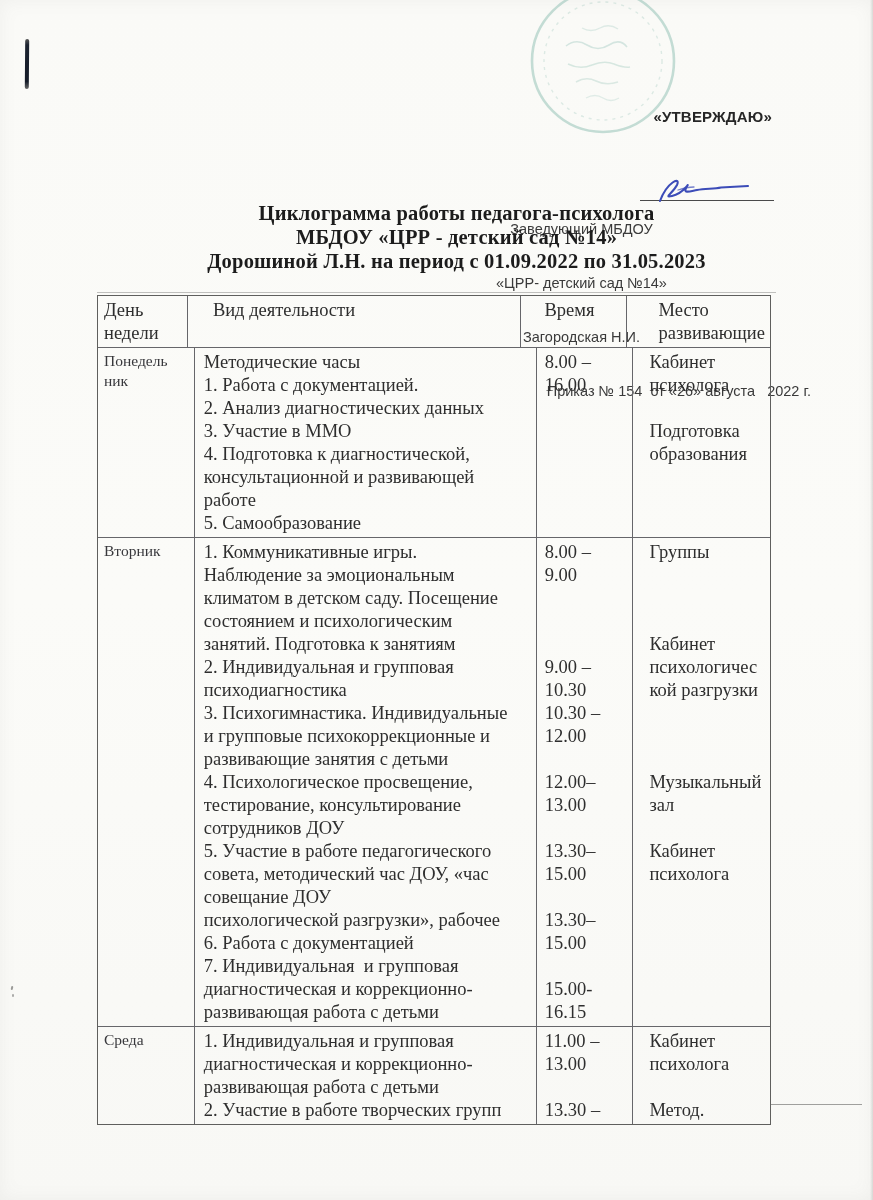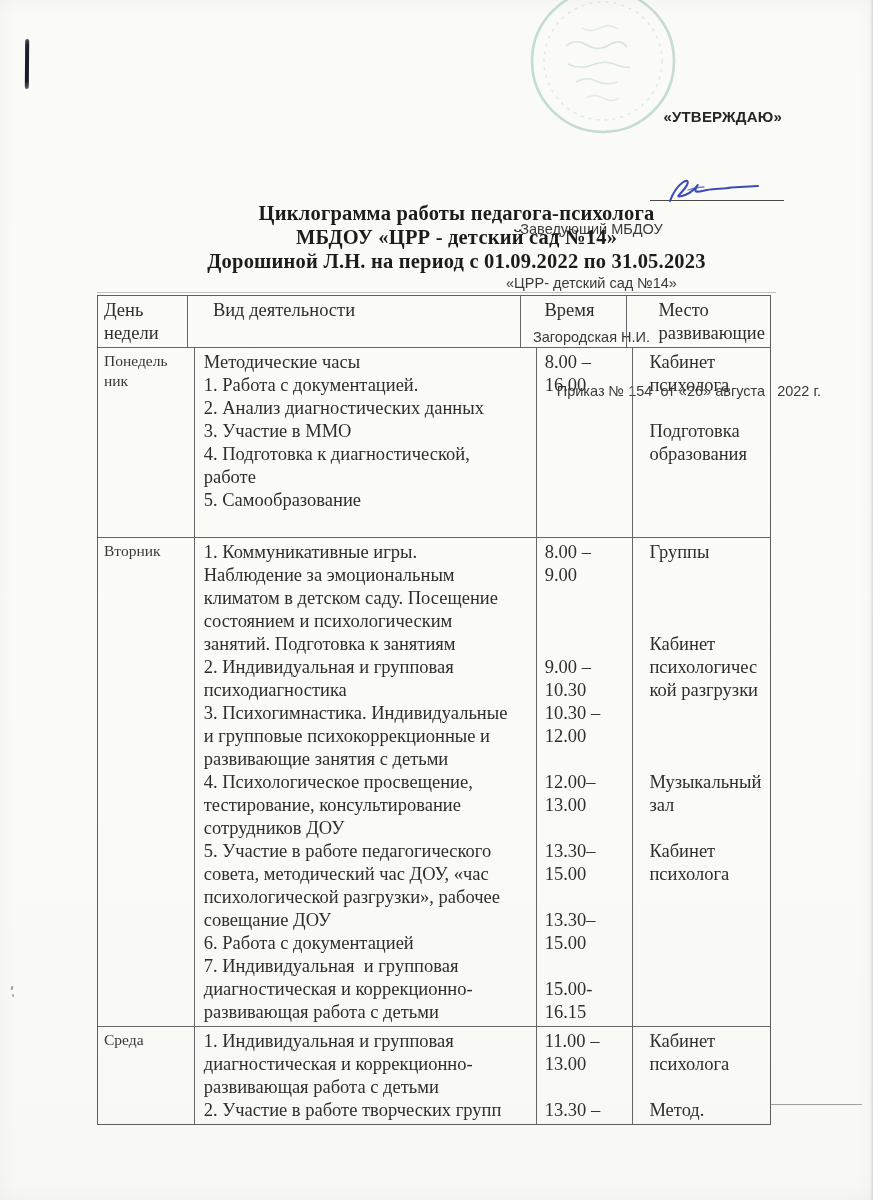--- a/index.html
+++ b/index.html
@@ -21,21 +21,21 @@
     border-radius:2px;transform:rotate(0.5deg);
   }
   .tiny-mark{position:absolute;left:11px;top:986px;width:3px;height:7px;color:#8a8a8a;font-size:10px;line-height:7px;}
   .tiny-mark::before{content:"";position:absolute;left:0;top:0;width:2px;height:4px;background:#9a9a98;border-radius:1px;transform:rotate(12deg);}
   .tiny-mark::after{content:"";position:absolute;left:1px;top:8px;width:2px;height:3px;background:#ababa9;border-radius:1px;}
   .edge-shade{position:absolute;right:0;top:0;width:3px;height:1200px;background:linear-gradient(90deg,rgba(0,0,0,0),rgba(90,90,88,0.18));}
   
   .stamp{position:absolute;left:526px;top:-16px;width:154px;height:154px;filter:blur(0.4px);opacity:0.85;}
   
   .approval{
-    position:absolute;top:72px;right:52px;width:420px;
+    position:absolute;top:72px;right:62px;width:420px;
     text-align:right;
     font-family:"Liberation Sans","DejaVu Sans",sans-serif;
     font-size:14.5px;line-height:18px;color:#3a3a3a;
     white-space:pre;
   }
   .approval .appr-title{font-weight:700;font-size:15px;color:#262626;padding-right:39px;letter-spacing:0.2px;}
   .approval .pr{padding-right:39px;text-align:center;}
   .sig-row{height:22px;padding-right:37px;position:relative;}
   .sig-line{display:inline-block;width:134px;height:20px;border-bottom:1.4px solid #4a4a4a;position:relative;}
   .sig-svg{position:absolute;left:8px;bottom:-7px;}
@@ -128,20 +128,21 @@
         <div class="cell c-day">
           <div class="ln">Понедель</div>
           <div class="ln">ник</div>
         </div>
         <div class="cell c-act">
           <div class="ln">Методические часы</div>
           <div class="ln">1. Работа с документацией.</div>
           <div class="ln">2. Анализ диагностических данных</div>
           <div class="ln">3. Участие в ММО</div>
           <div class="ln">4. Подготовка к диагностической,</div>
+          <div class="ln">консультационной и развивающей</div>
           <div class="ln">работе</div>
           <div class="ln">5. Самообразование</div>
         </div>
         <div class="cell c-time">
           <div class="ln">8.00 –</div>
           <div class="ln">16.00</div>
           <div class="ln"></div>
           <div class="ln"></div>
           <div class="ln"></div>
           <div class="ln"></div>
@@ -172,22 +173,22 @@
           <div class="ln">2. Индивидуальная и групповая</div>
           <div class="ln">психодиагностика</div>
           <div class="ln">3. Психогимнастика. Индивидуальные</div>
           <div class="ln">и групповые психокоррекционные и</div>
           <div class="ln">развивающие занятия с детьми</div>
           <div class="ln">4. Психологическое просвещение,</div>
           <div class="ln">тестирование, консультирование</div>
           <div class="ln">сотрудников ДОУ</div>
           <div class="ln">5. Участие в работе педагогического</div>
           <div class="ln">совета, методический час ДОУ, «час</div>
+          <div class="ln">совещание ДОУ</div>
           <div class="ln">психологической разгрузки», рабочее</div>
-          <div class="ln">совещание ДОУ</div>
           <div class="ln">6. Работа с документацией</div>
           <div class="ln">7. Индивидуальная  и групповая</div>
           <div class="ln">диагностическая и коррекционно-</div>
           <div class="ln">развивающая работа с детьми</div>
         </div>
         <div class="cell c-time">
           <div class="ln">8.00 –</div>
           <div class="ln">9.00</div>
           <div class="ln"></div>
           <div class="ln"></div>

